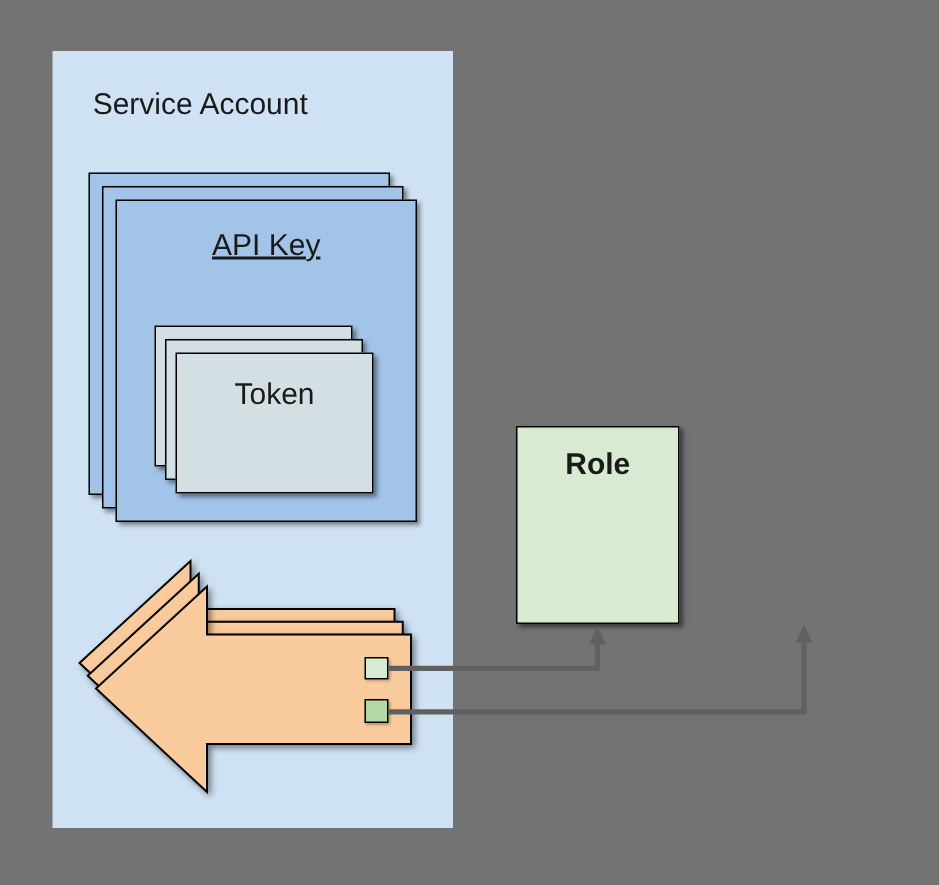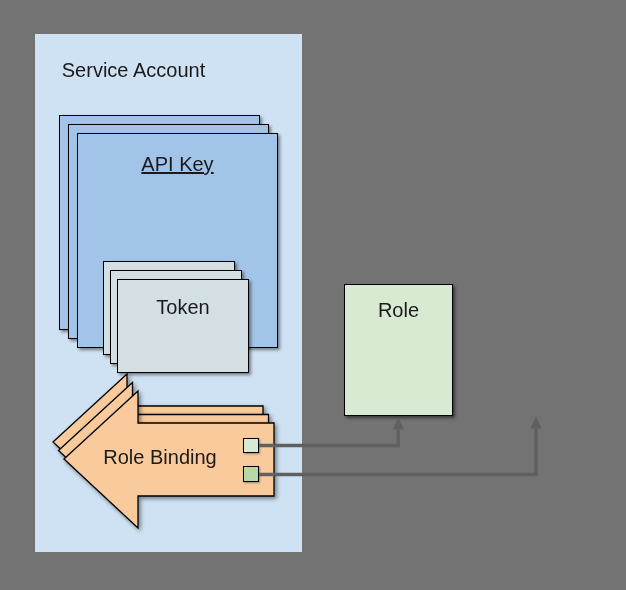--- a/index.html
+++ b/index.html
@@ -15,36 +15,36 @@
   
   .container{left:35px;top:34px;width:267px;height:518px;z-index:1;}
   .container-label{left:0;top:59px;width:267px;text-align:center;z-index:2;}
   
   .card{border:1px solid #000;box-shadow:2px 2px 3px rgba(0,0,0,.45);z-index:2;}
   .api-card{width:201px;height:215px;}
   .api-b2{left:59px;top:115px;}
   .api-b1{left:68px;top:124px;}
   .api-f {left:77px;top:133px;}
   .api-label{width:100%;text-align:center;padding-top:19px;text-decoration:underline;}
-  .token-card{width:132px;height:94px;margin-top:44px;}
+  .token-card{width:132px;height:94px;}
   .tok-b2{left:103px;top:217px;}
   .tok-b1{left:110px;top:226px;}
   .tok-f {left:117px;top:235px;}
   .token-label{width:100%;text-align:center;padding-top:16px;}
   
   .arrow-svg{left:0;top:0;z-index:3;pointer-events:none;}
   .arrow-poly{stroke:#000;stroke-width:1.3;stroke-linejoin:miter;
     filter:drop-shadow(2px 2px 2px rgba(0,0,0,.45));}
   .rb-label{left:100px;top:446px;width:120px;text-align:center;z-index:4;}
   
   .port{border:1px solid #000;box-shadow:1px 1px 2px rgba(0,0,0,.35);z-index:4;}
   .port-role{left:243px;top:438px;width:16px;height:15px;}
   .port-rg{left:243px;top:466px;width:16px;height:16px;}
   
-  .target-box{border:1.5px solid #000;box-shadow:2px 2px 3px rgba(0,0,0,.5);z-index:2;}
+  .target-box{border:1.5px solid #000;box-shadow:2px 2px 3px rgba(0,0,0,.5);z-index:2;font-weight:bold;}
   .role-box{left:344px;top:284px;width:109px;height:132px;padding-top:14px;text-align:center;}
   .rg-box{left:478px;top:286px;width:115px;height:129px;padding:14px 14px 0 15px;text-align:left;}
   .rg-box .label{white-space:normal;}
   
   .conn-svg{left:0;top:0;z-index:5;pointer-events:none;}
   .conn{fill:none;stroke-width:3.5px;}
 </style>
 </head>
 <body>
 
@@ -63,21 +63,20 @@
   <div class="abs card token-card tok-b1" style="background-color: rgb(211, 223, 227);"></div>
   <div class="abs card token-card tok-f" style="background-color: rgb(211, 223, 227);">
     <div class="label token-label">Token</div>
   </div>
 
   <svg class="abs arrow-svg" width="626" height="590" viewBox="0 0 626 590">
     <polygon class="arrow-poly" transform="translate(-11,-17)" points="64,459 138,391 138,423 274,423 274,496 138,496 138,528" fill="#f9cb9c"></polygon>
     <polygon class="arrow-poly" transform="translate(-5.5,-8.5)" points="64,459 138,391 138,423 274,423 274,496 138,496 138,528" fill="#f9cb9c"></polygon>
     <polygon class="arrow-poly" points="64,459 138,391 138,423 274,423 274,496 138,496 138,528" fill="#f9cb9c"></polygon>
   </svg>
-  <div class="abs label rb-label">Role Binding</div>
 
   <div class="abs port port-role" style="background-color: rgb(217, 234, 211);"></div>
   <div class="abs port port-rg" style="background-color: rgb(182, 215, 168);"></div>
 
   <div class="abs target-box role-box" style="background-color: rgb(217, 234, 211);">
     <div class="label">Role</div>
   </div>
 
 
   <svg class="abs conn-svg" width="626" height="590" viewBox="0 0 626 590">

